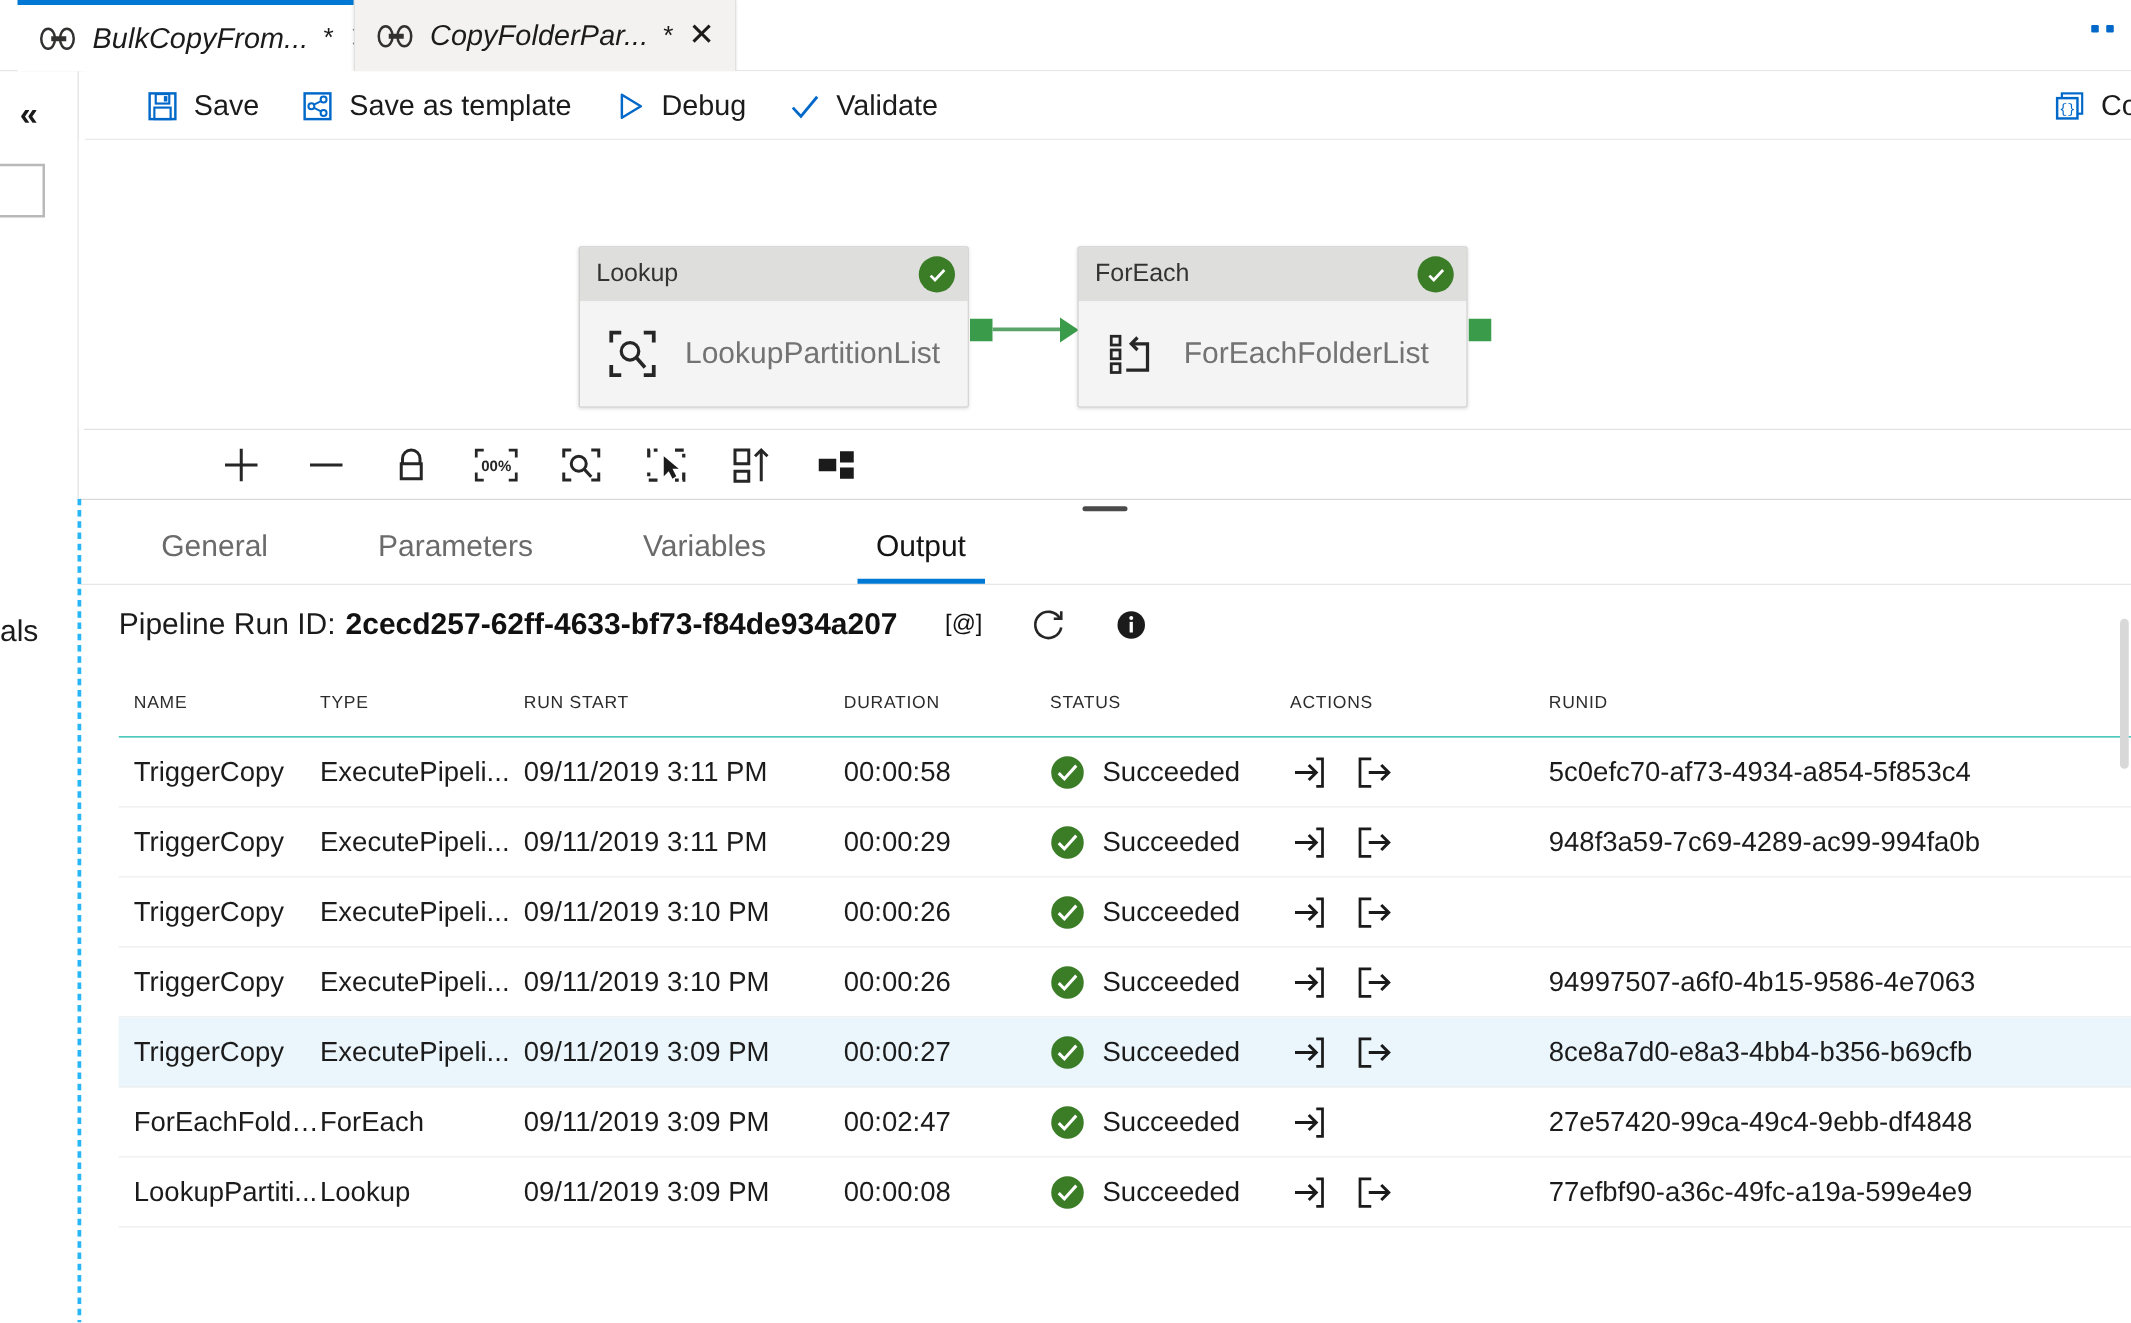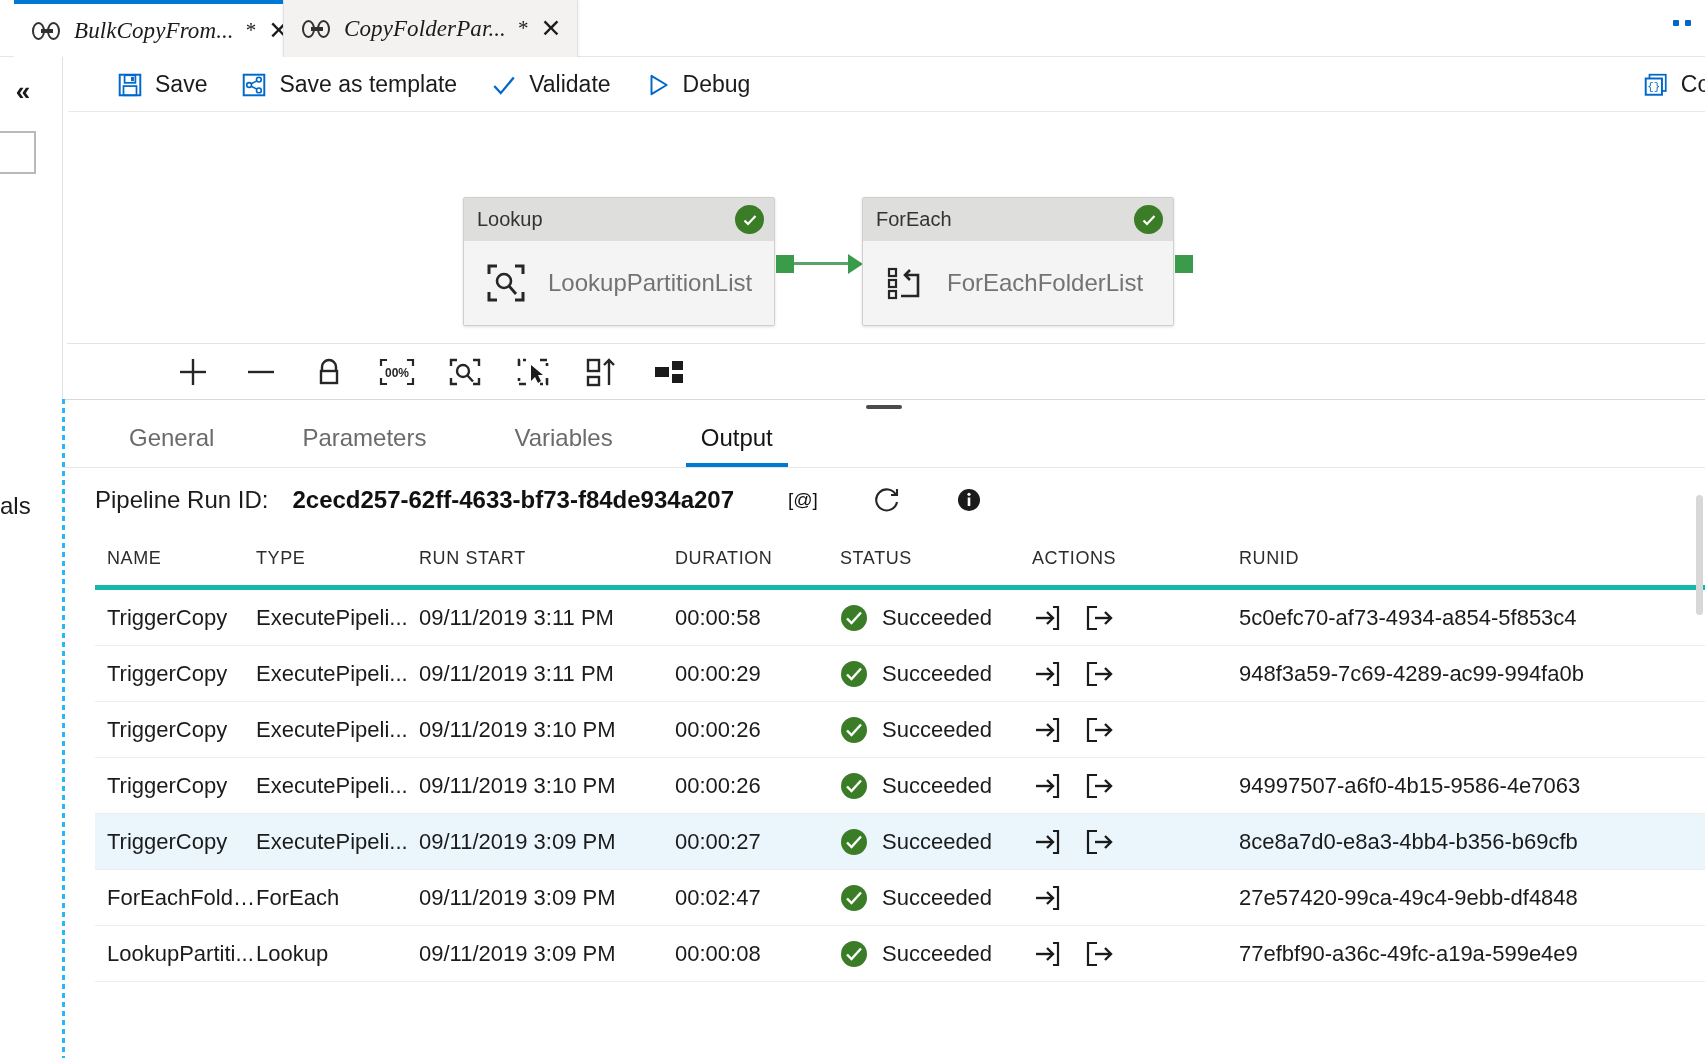--- a/index.html
+++ b/index.html
@@ -16,21 +16,20 @@
     position: absolute; top: 0; left: 0; width: 1705px; height: 57px;
     background: #ffffff; border-bottom: 1px solid #e6e6e6;
   }
   .tab {
     position: absolute; top: 0; height: 57px;
     display: flex; align-items: center; gap: 12px;
     padding: 0 16px 0 18px;
     font-size: 23px; font-style: italic;
     color: #1b1b1b;
     cursor: pointer;
-    font-family: Liberation Serif, serif;
   }
   .tab.inactive { left: 14px; background: #ffffff; border-top: 4px solid #0078d4; }
   .tab.active {
     left: 283px; background: #f3f2f1;
     border: 1px solid #e1e1e1; border-bottom: none; border-top: none;
     box-shadow: 0 1px 3px rgba(0,0,0,0.10);
   }
   .tab .tab-title { white-space: nowrap; letter-spacing: 0.1px; }
   .tab .tab-dirty { font-style: normal; font-size: 21px; color: #1b1b1b; }
   .tab .tab-close { font-style: normal; font-size: 25px; color: #1b1b1b; font-weight: 300; line-height: 1; }
@@ -139,33 +138,33 @@
     position: relative;
   }
   .ptab:first-child { margin-left: 0; }
   .ptab.active { color: #141414; }
   .ptab.active::after {
     content: ""; position: absolute; left: 12px; right: 12px; bottom: 0; height: 4px; background: #0078d4;
   }
 
   .runid-row {
     position: absolute; left: 0; top: 68px; width: 100%; height: 64px;
-    display: flex; align-items: center; padding-left: 32px; gap: 16px;
+    display: flex; align-items: center; padding-left: 32px; gap: 0px;
   }
   .runid-label { font-size: 24px; color: #1b1b1b; }
   .runid-value { font-size: 24px; color: #111; font-weight: 700; margin-left: 8px; }
   .runid-icon { margin-left: 38px; cursor: pointer; display:flex; align-items:center; }
   .runid-icon.at { font-size: 19px; color:#111; }
 
   
   .tbl { position: absolute; left: 32px; top: 132px; width: 1610px; }
   .thead {
     display: flex; height: 58px; align-items: center;
-    border-bottom: 5px solid #14b8a6;
-    font-size: 18px; letter-spacing: 0.6px; color: #2c2c2c; justify-content: flex-end;
+    border-bottom: 1px solid #14b8a6;
+    font-size: 14px; letter-spacing: 0.6px; color: #2c2c2c; justify-content: flex-end;
   }
   .trow {
     display: flex; height: 56px; align-items: center;
     border-bottom: 1px solid #ededed;
     font-size: 22px; color: #1b1b1b;
   }
   .trow.sel { background: #eaf5fc; }
   .c-name   { width: 161px; padding-left: 12px; }
   .c-type   { width: 163px; }
   .c-start  { width: 256px; }
@@ -244,30 +243,30 @@
         <circle cx="16.5" cy="17" r="2.2" fill="none" stroke="#0068c9" stroke-width="1.5"></circle>
         <circle cx="7.5" cy="12" r="2.2" fill="none" stroke="#0068c9" stroke-width="1.5"></circle>
         <line x1="9.4" y1="10.8" x2="14.6" y2="8.2" stroke="#0068c9" stroke-width="1.4"></line>
         <line x1="9.4" y1="13.2" x2="14.6" y2="15.8" stroke="#0068c9" stroke-width="1.4"></line>
       </svg>
       <span>Save as template</span>
     </div>
 
     <div class="tb-btn">
       <svg class="tb-ico" viewBox="0 0 24 24">
-        <polyline points="3,13 9,19.5 21,5" fill="none" stroke="#0068c9" stroke-width="2.1"></polyline>
-      </svg>
-      <span>Validate</span>
+        <polygon points="6,3.5 20,12 6,20.5" fill="none" stroke="#0068c9" stroke-width="1.8" stroke-linejoin="round"></polygon>
+      </svg>
+      <span>Debug</span>
     </div>
 
     <div class="tb-btn">
       <svg class="tb-ico" viewBox="0 0 24 24">
-        <polygon points="6,3.5 20,12 6,20.5" fill="none" stroke="#0068c9" stroke-width="1.8" stroke-linejoin="round"></polygon>
-      </svg>
-      <span>Debug</span>
+        <polyline points="3,13 9,19.5 21,5" fill="none" stroke="#0068c9" stroke-width="2.1"></polyline>
+      </svg>
+      <span>Validate</span>
     </div>
 
 
     <div class="tb-btn right">
       <svg class="tb-ico" viewBox="0 0 24 24">
         <rect x="6" y="2.5" width="15" height="15" fill="none" stroke="#0068c9" stroke-width="1.6"></rect>
         <rect x="2.5" y="6" width="15" height="15" fill="#fff" stroke="#0068c9" stroke-width="1.8"></rect>
         <text x="10" y="17" font-size="10" fill="#0068c9" font-family="Liberation Mono, monospace" text-anchor="middle">{}</text>
       </svg>
       <span>Cod</span>

